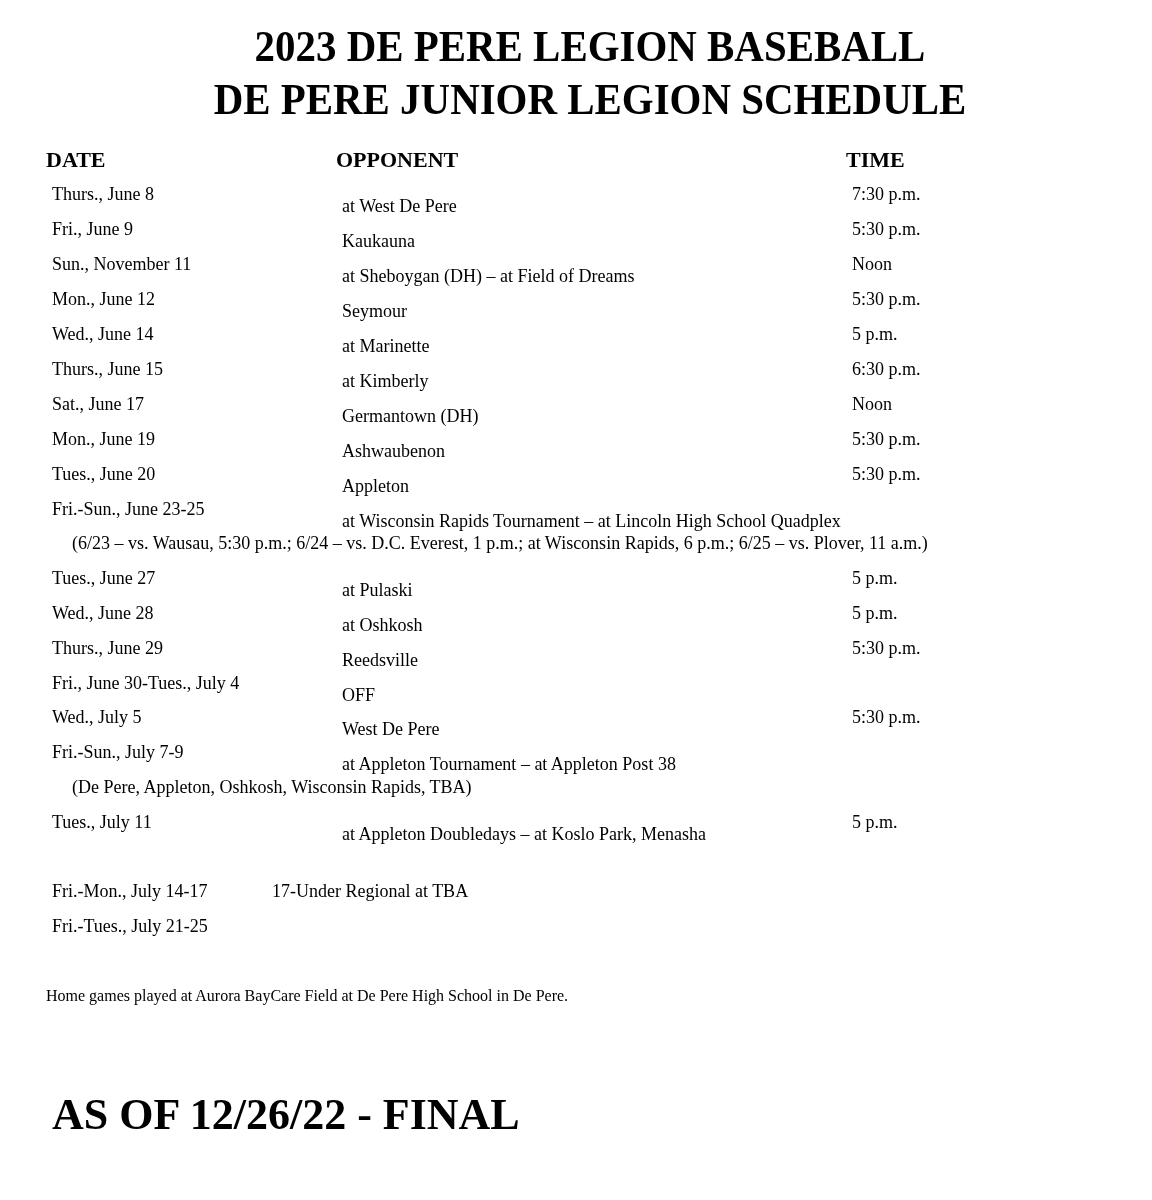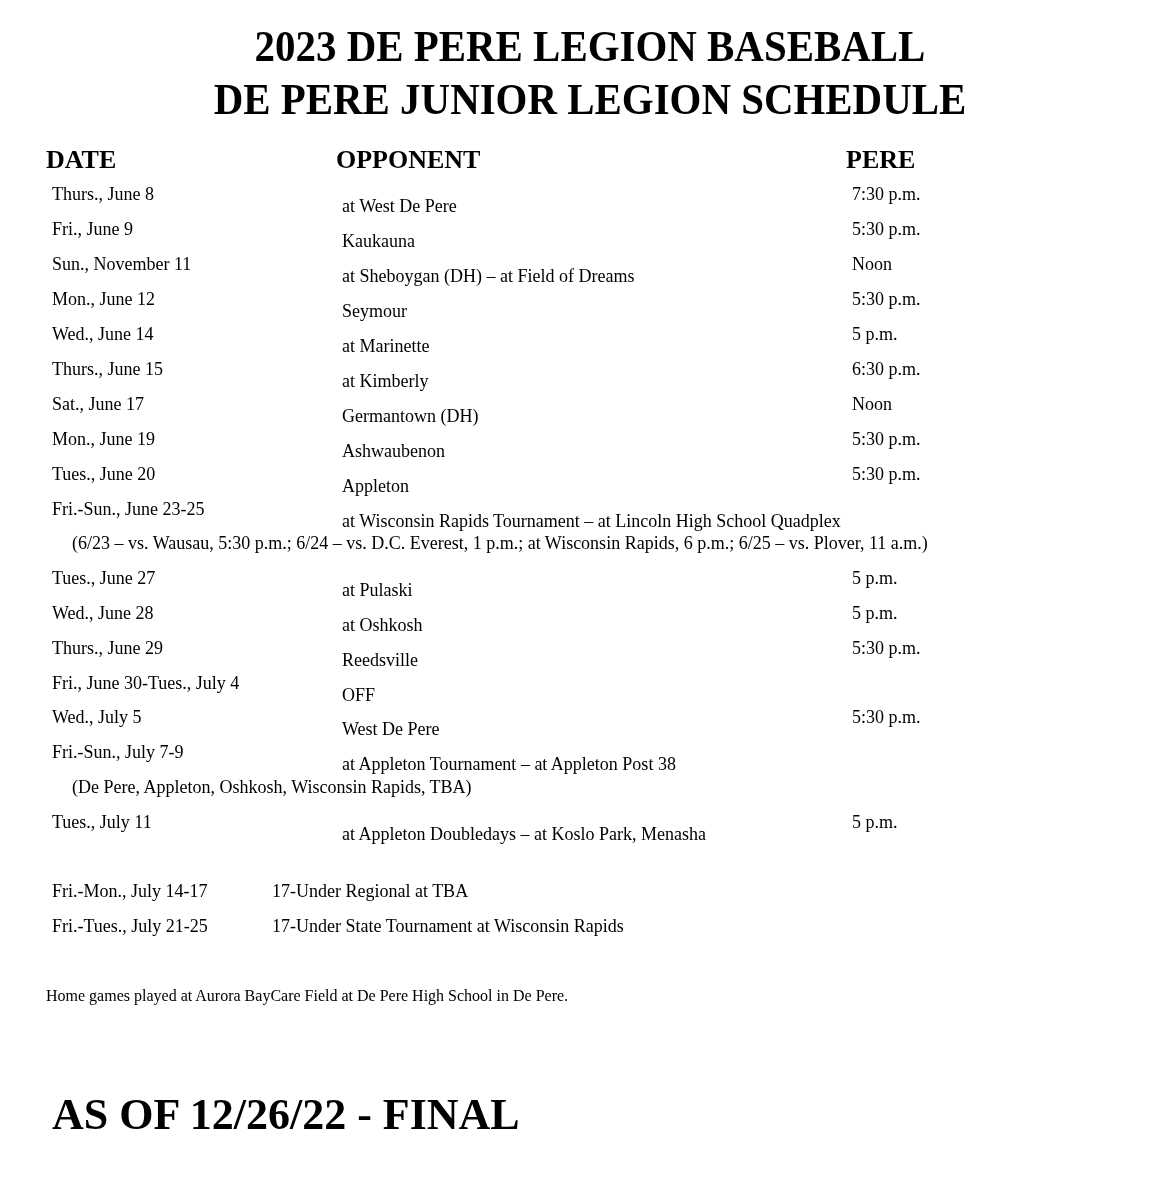--- a/index.html
+++ b/index.html
@@ -28,21 +28,21 @@
     transform-origin: center;
     white-space: nowrap;
   }
   .title.t1 { top: 22px; }
   .title.t2 { top: 75px; }
 
   .col-header {
     position: absolute;
     top: 148px;
     font-weight: bold;
-    font-size: 26px;
+    font-size: 22px;
     line-height: 24px;
     white-space: nowrap;
   }
   .row {
     position: absolute;
     left: 6px;
     width: 1152px;
     height: 30px;
   }
   .cell {
@@ -78,21 +78,21 @@
   }
 </style>
 </head>
 <body>
 
 <div class="title t1">2023 DE PERE LEGION BASEBALL</div>
 <div class="title t2">DE PERE JUNIOR LEGION SCHEDULE</div>
 
 <div class="col-header" style="left:46px;">DATE</div>
 <div class="col-header" style="left:336px;">OPPONENT</div>
-<div class="col-header" style="left:846px;">PERE</div>
+<div class="col-header" style="left:846px;">TIME</div>
 
 <div>
   <div class="row" style="top:183px;">
     <span class="cell c-date">Thurs., June 8</span>
     <span class="cell c-opp">at West De Pere</span>
     <span class="cell c-time">7:30 p.m.</span>
   </div>
   <div class="row" style="top:218px;">
     <span class="cell c-date">Fri., June 9</span>
     <span class="cell c-opp">Kaukauna</span>
@@ -181,18 +181,17 @@
   </div>
 </div>
 
 <div>
   <div class="row" style="top:880px;">
     <span class="cell c-post-date">Fri.-Mon., July 14-17</span>
     <span class="cell c-post-event">17-Under Regional at TBA</span>
   </div>
   <div class="row" style="top:915px;">
     <span class="cell c-post-date">Fri.-Tues., July 21-25</span>
-    <span class="cell c-post-event">17-Under State Tournament at Wisconsin Rapids</span>
   </div>
 </div>
 
 <div class="footer-note">Home games played at Aurora BayCare Field at De Pere High School in De Pere.</div>
 <div class="status">AS OF 12/26/22 - FINAL</div>
 
 </body></html>

